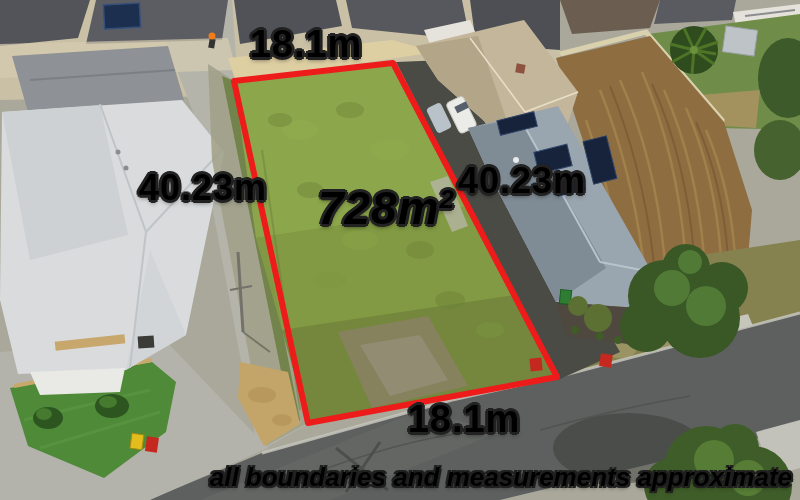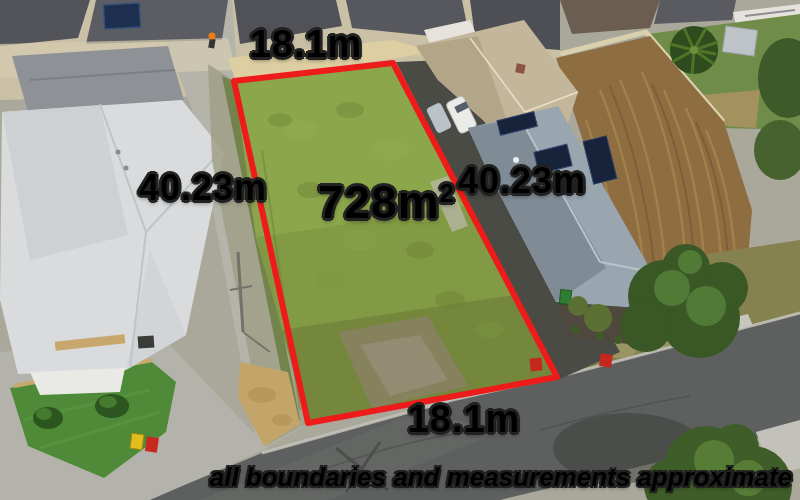--- a/index.html
+++ b/index.html
@@ -12,21 +12,21 @@
   .lbl{
     position:absolute;color:#000000;font-weight:bold;white-space:nowrap;
     transform:translate(-50%,-50%);
     text-shadow:-2px -2px 0 #222,2px -2px 0 #222,-2px 2px 0 #222,2px 2px 0 #222,
                  0 -3px 0 #222,0 3px 0 #222,-3px 0 0 #222,3px 0 0 #222,0 3px 5px rgba(0,0,0,.55);
     letter-spacing:1px;
   }
   .lbl-top{left:306px;top:44px;font-size:38px;}
   .lbl-left{left:203px;top:188px;font-size:36px;}
   .lbl-right{left:522px;top:181px;font-size:36px;}
-  .lbl-area{left:386px;top:202px;font-size:46px;}
+  .lbl-area{left:386px;top:208px;font-size:46px;font-style:italic;}
   .lbl-area .area-sup{font-size:26px;position:relative;top:-16px;letter-spacing:0;}
   .lbl-bottom{left:464px;top:419px;font-size:38px;}
   .lbl-disclaimer{
     position:absolute;right:8px;top:462px;color:#000000;font-weight:bold;font-style:italic;
     font-size:26px;white-space:nowrap;
     text-shadow:-2px -2px 0 #1f1f1f,2px -2px 0 #1f1f1f,-2px 2px 0 #1f1f1f,2px 2px 0 #1f1f1f,
                  0 2px 4px rgba(0,0,0,.6);
   }
 </style>
 </head>

